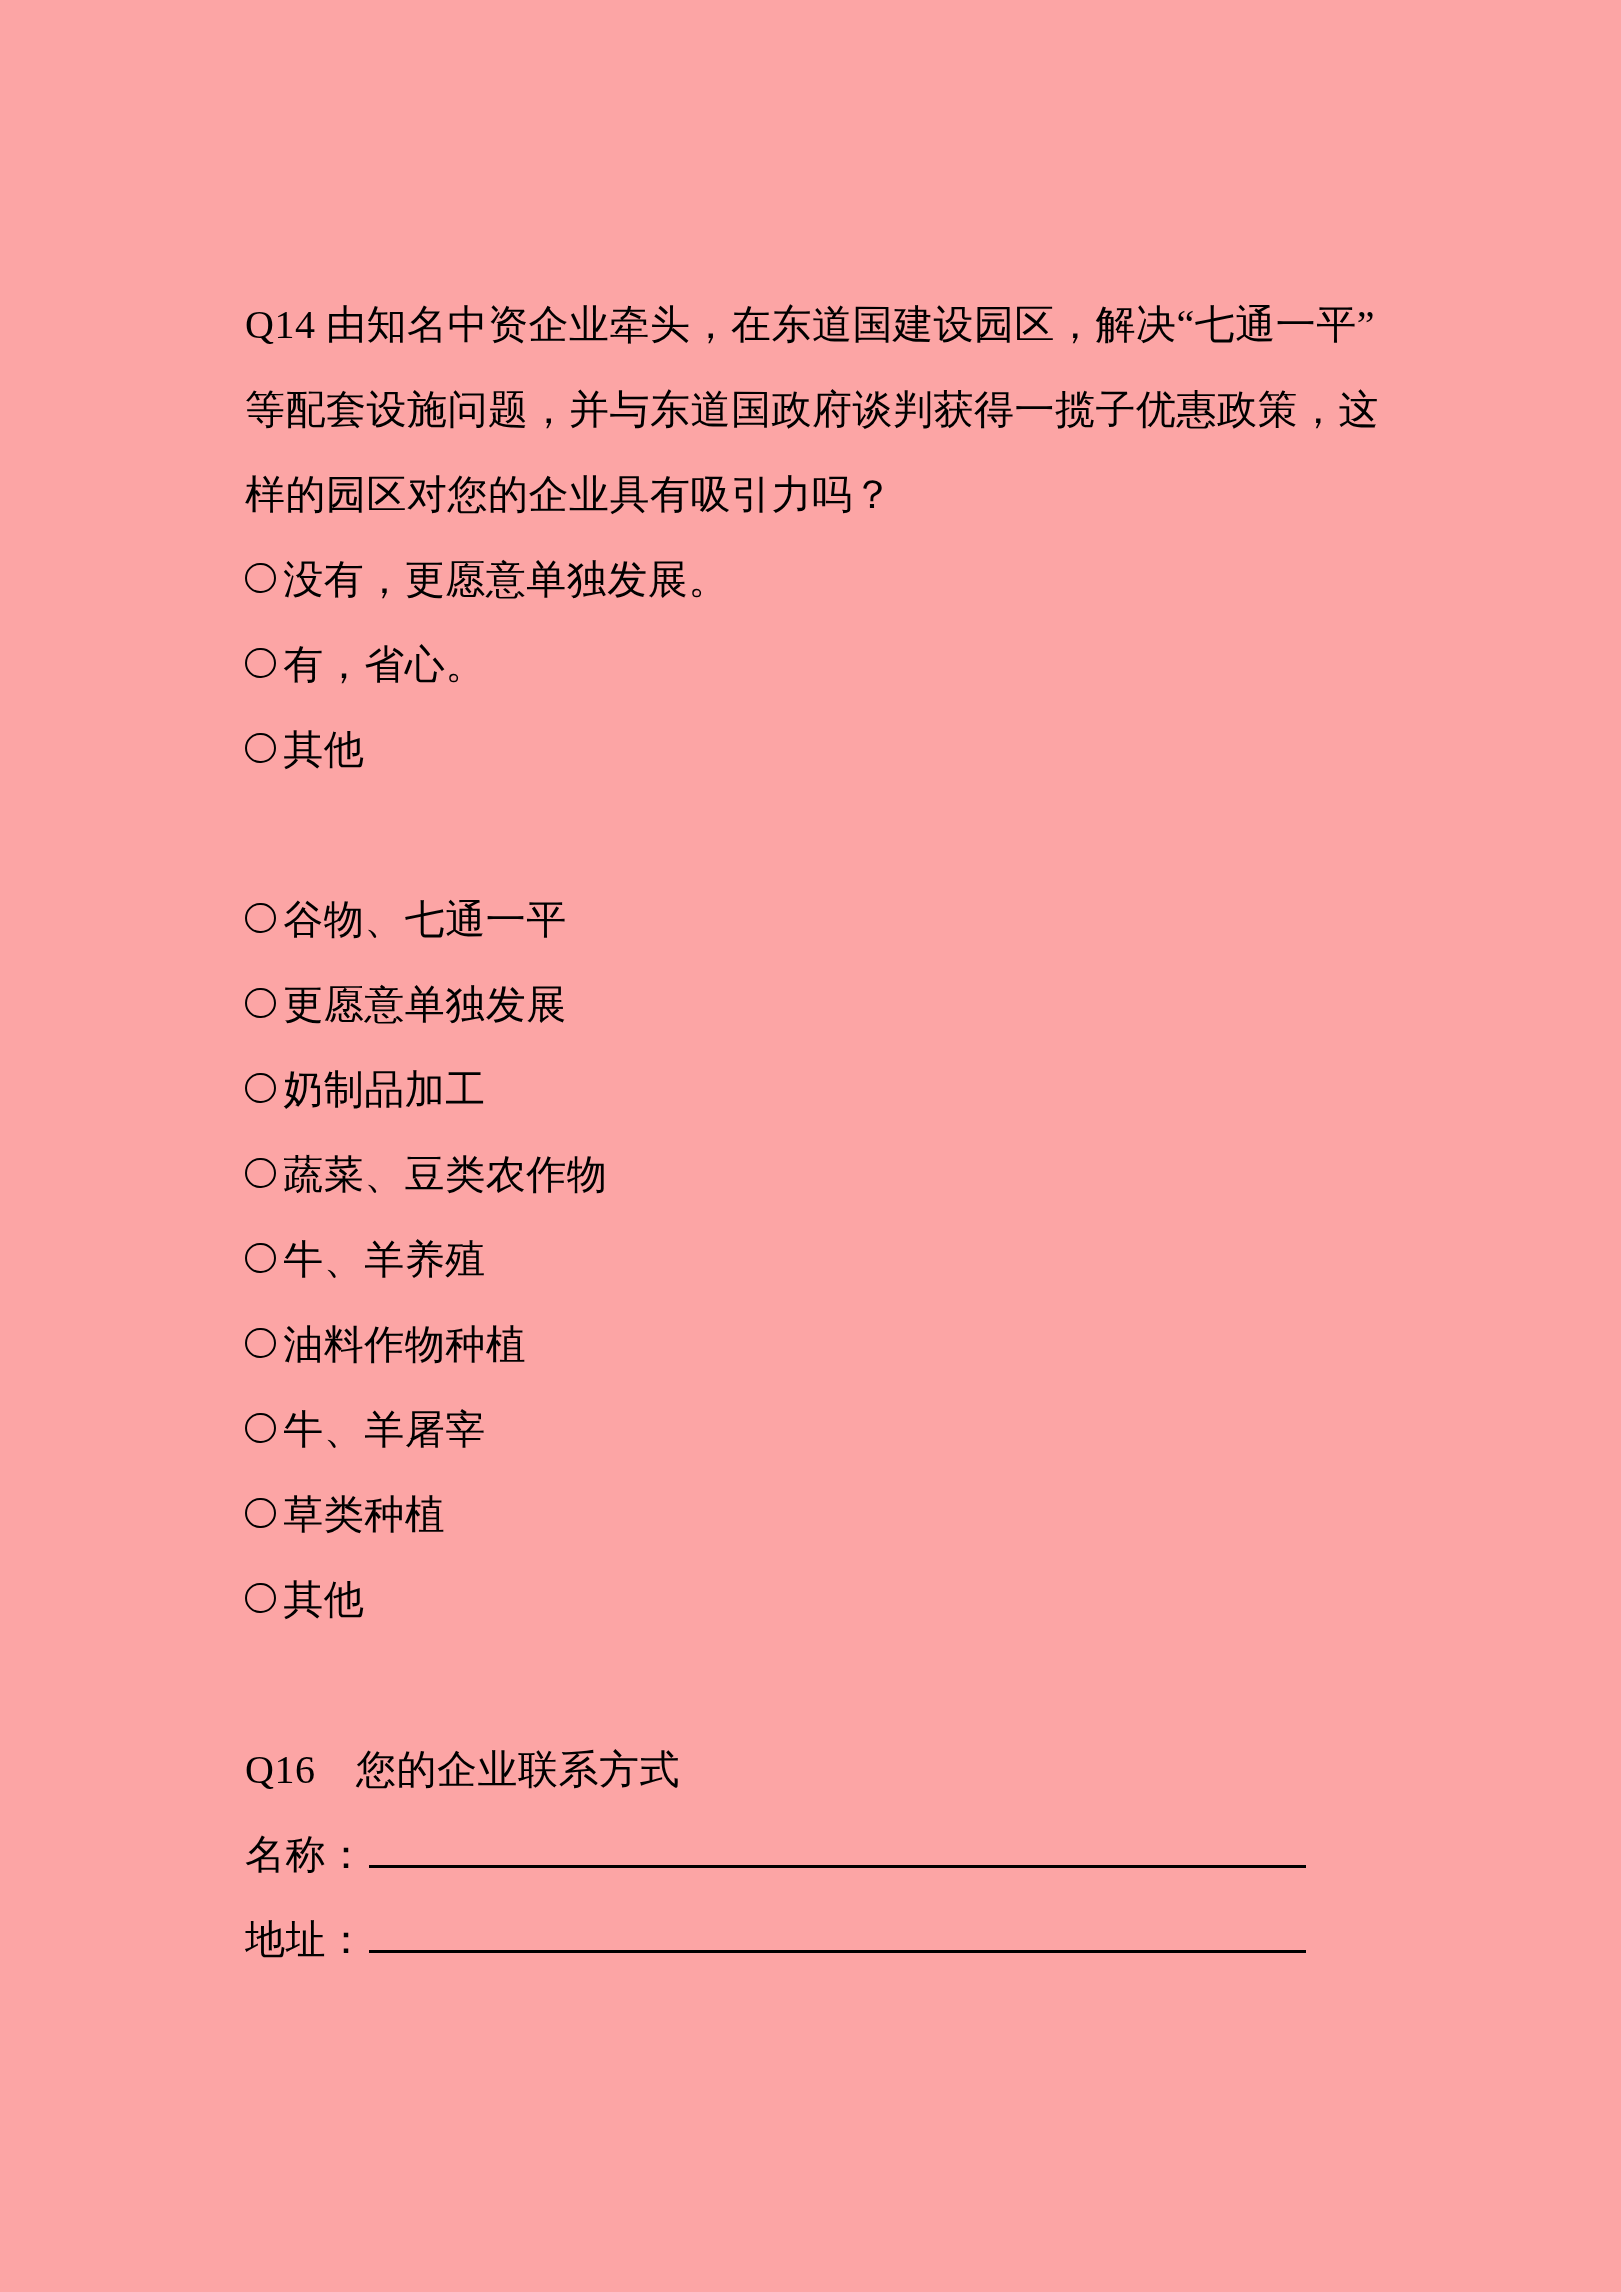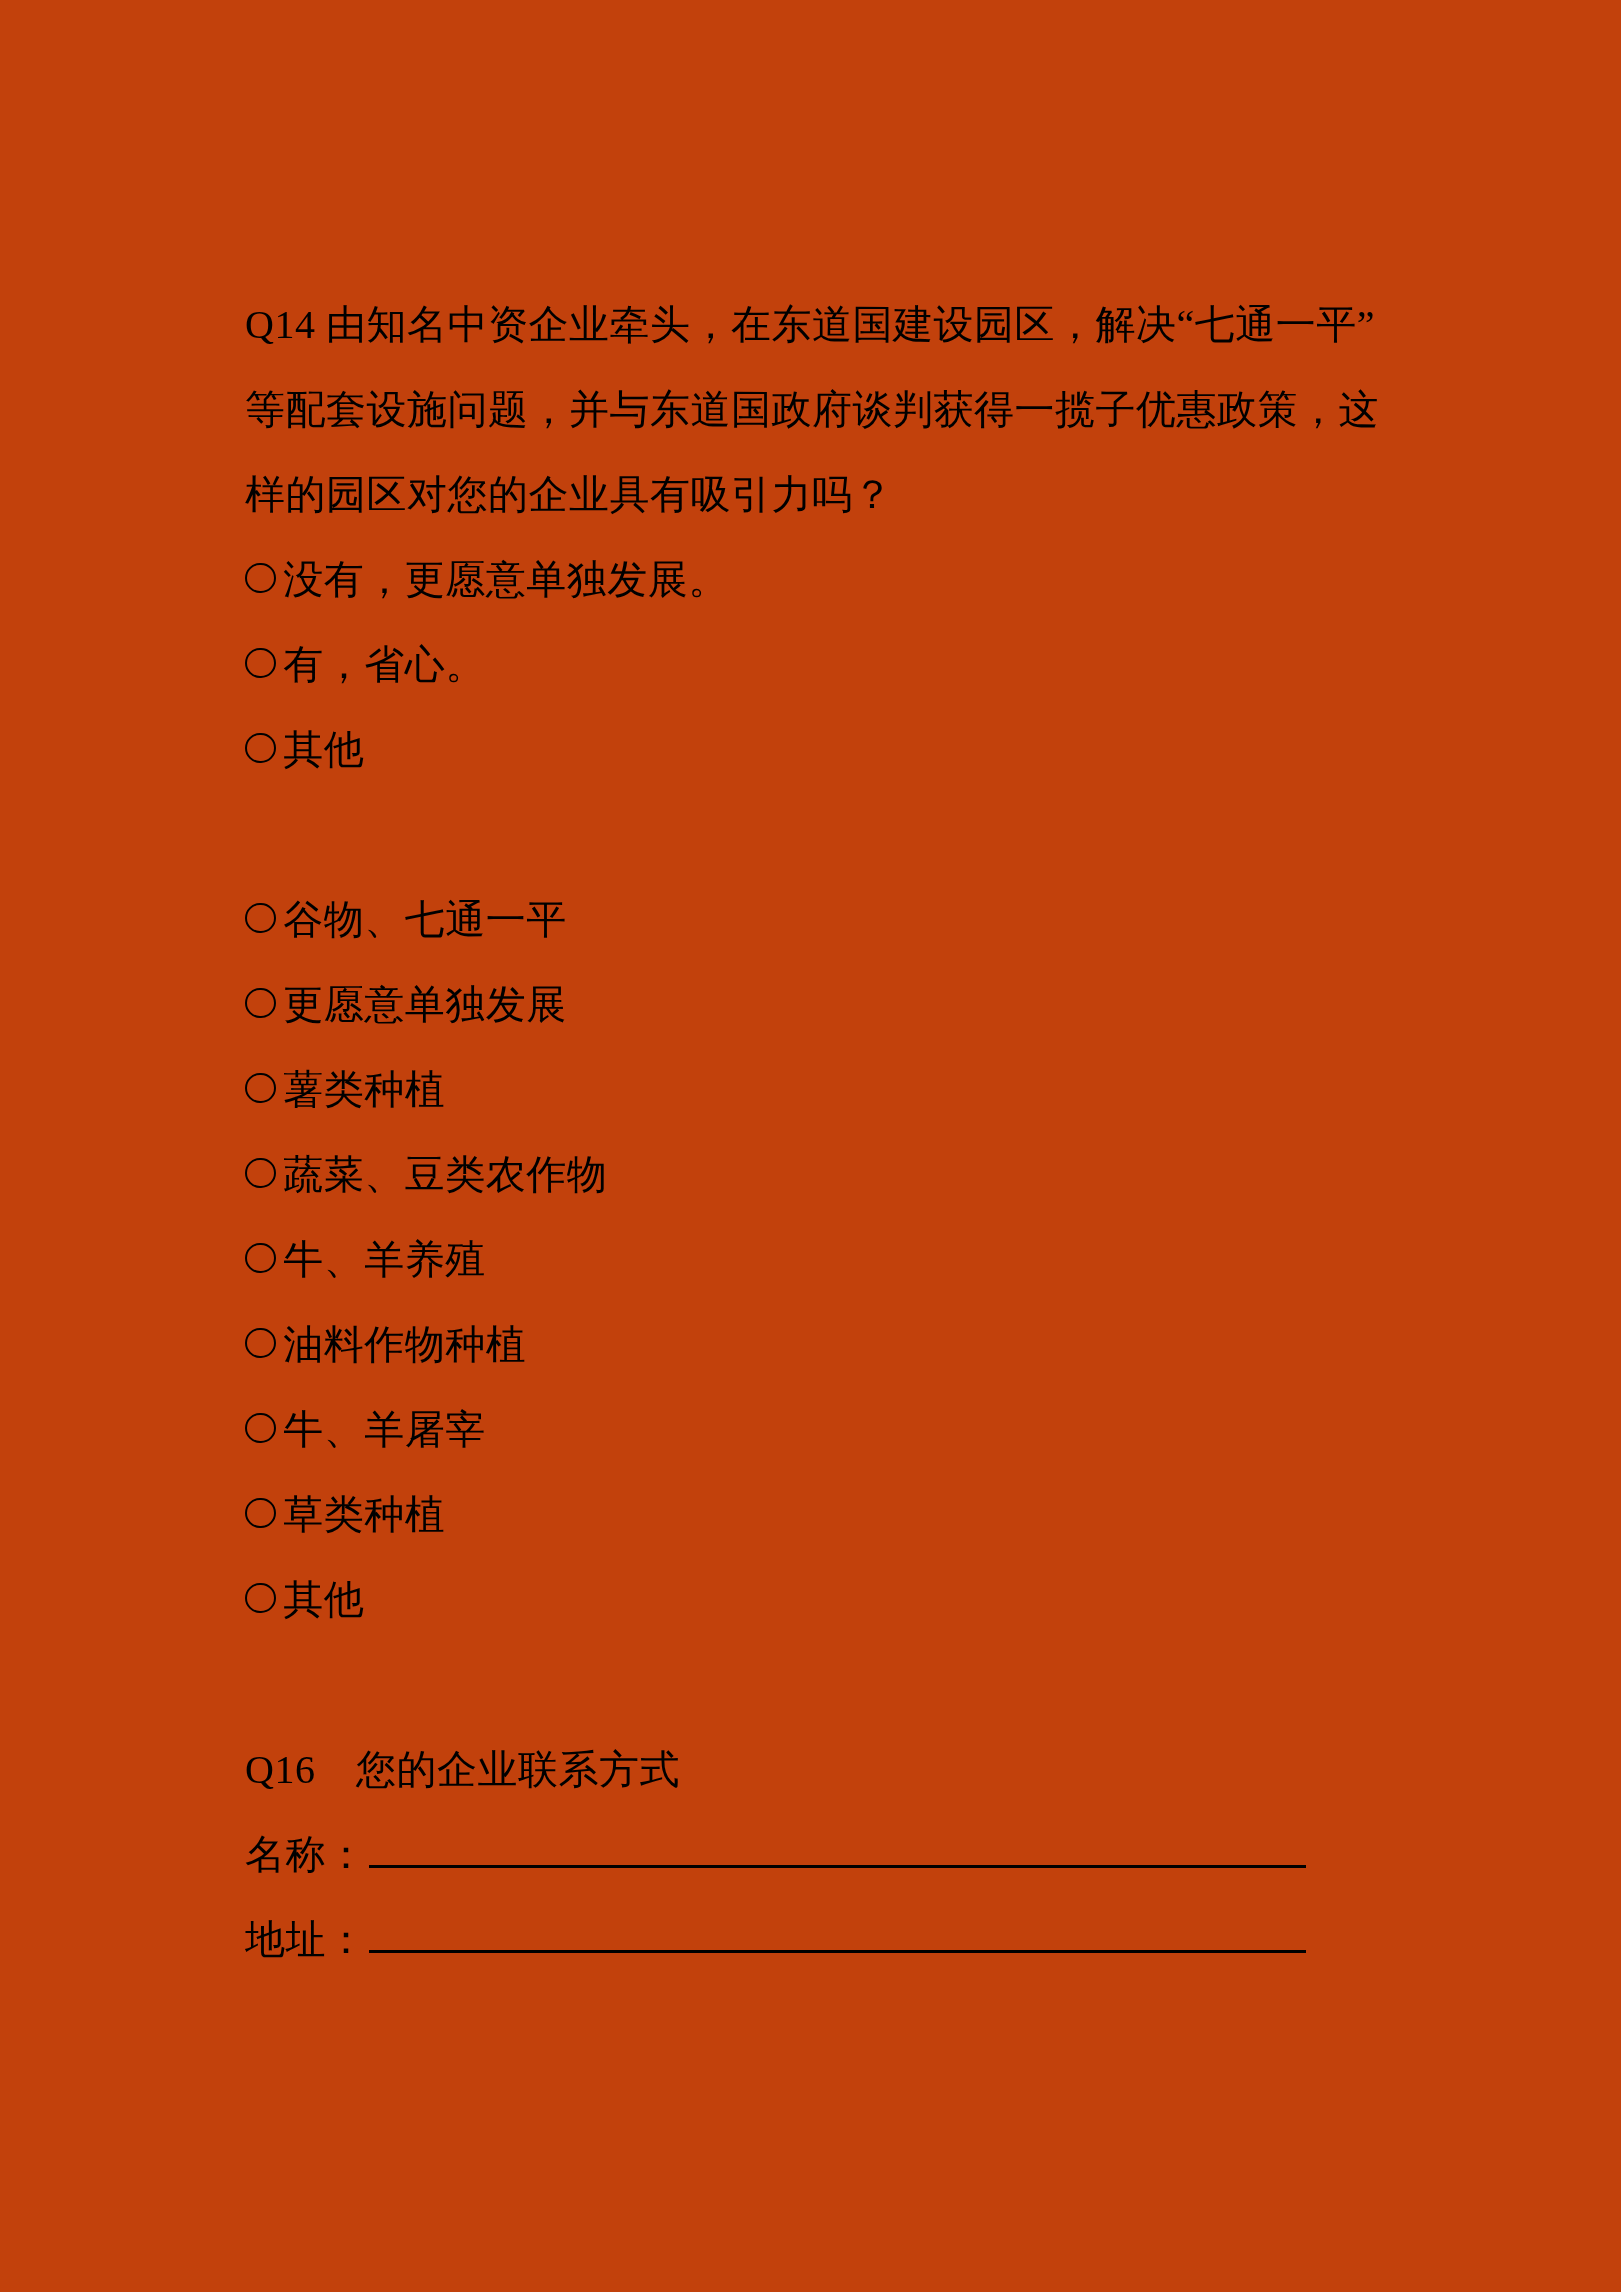--- a/index.html
+++ b/index.html
@@ -1,20 +1,20 @@
 <!DOCTYPE html>
 <html><head>
 <meta charset="utf-8">
 <style>
   html,body{margin:0;padding:0;background:#ffffff;}
   .page{
     position:relative;
     width:1621px;
     height:2293px;
-    background:#c2410c;
+    background:#fca5a5;
     overflow:hidden;
     font-family:"Liberation Serif","DejaVu Serif",serif;
     color:#000000;
   }
   .content{
     position:absolute;
     left:245px;
     top:282px;
     width:1157px;
   }
@@ -67,21 +67,21 @@
     <div class="line spacer"></div>
 
 
     <div class="line option">
       <span class="radio"></span><span>谷物、七通一平</span>
     </div>
     <div class="line option">
       <span class="radio"></span><span>更愿意单独发展</span>
     </div>
     <div class="line option">
-      <span class="radio"></span><span>薯类种植</span>
+      <span class="radio"></span><span>奶制品加工</span>
     </div>
     <div class="line option">
       <span class="radio"></span><span>蔬菜、豆类农作物</span>
     </div>
     <div class="line option">
       <span class="radio"></span><span>牛、羊养殖</span>
     </div>
     <div class="line option">
       <span class="radio"></span><span>油料作物种植</span>
     </div>

